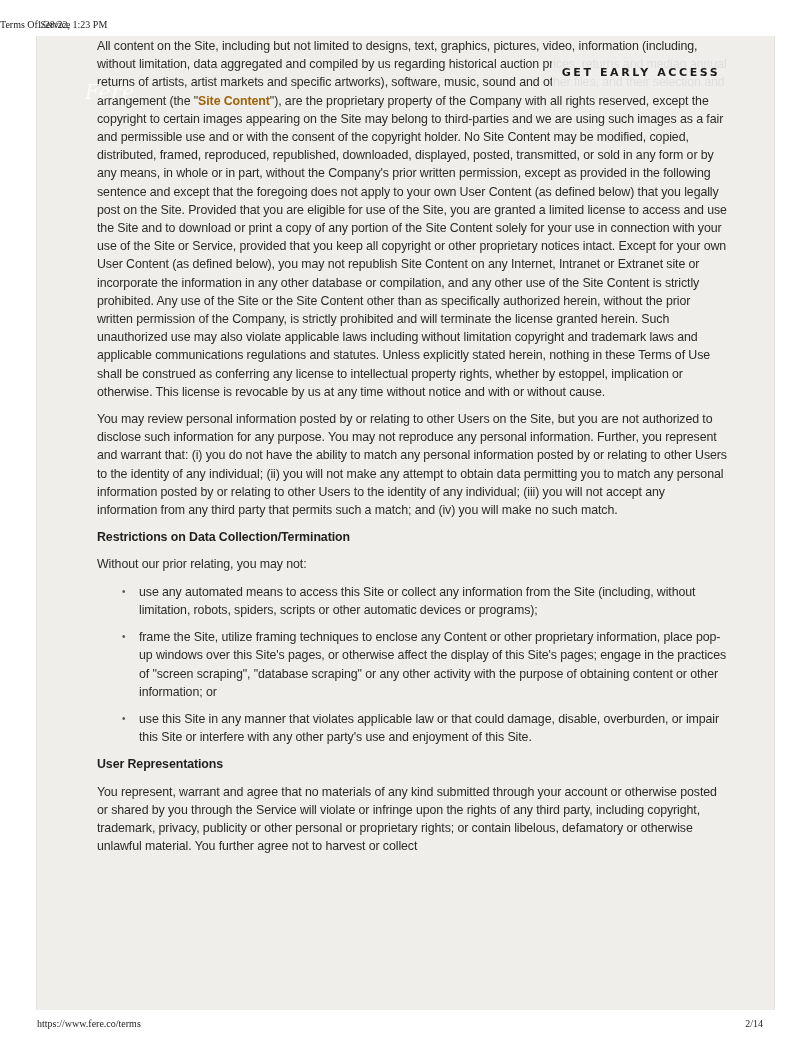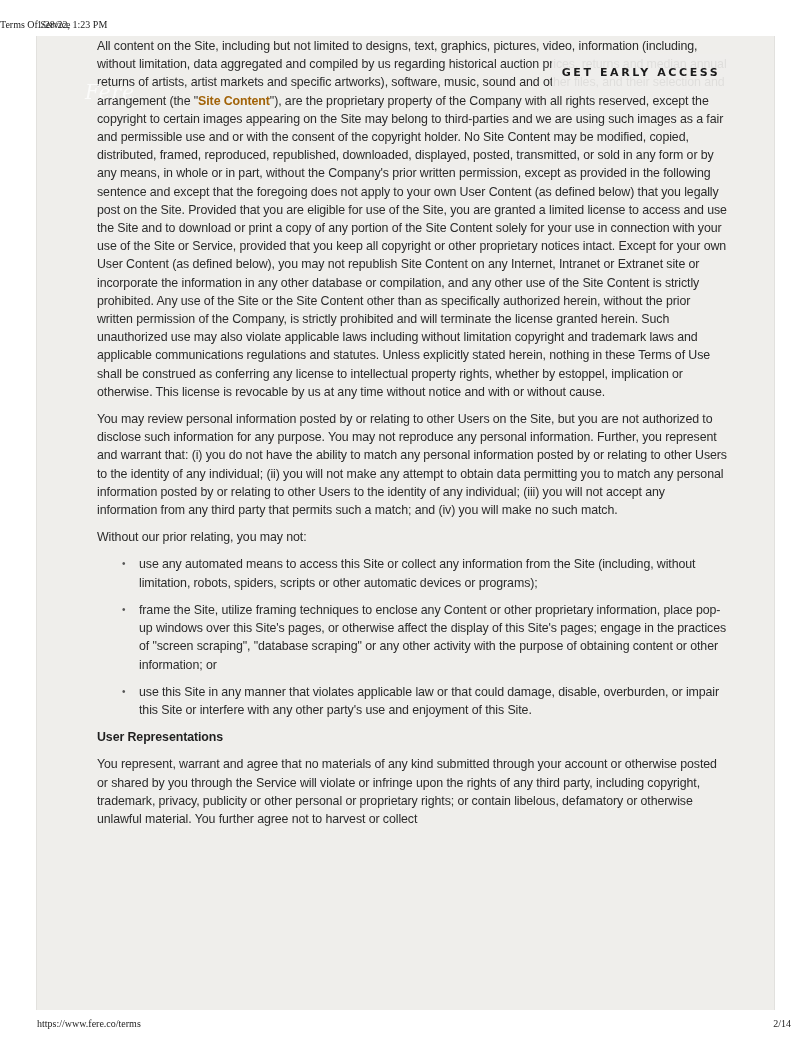--- a/index.html
+++ b/index.html
@@ -20,21 +20,21 @@
       width: 811px;
       font-family: "Liberation Serif", serif;
       font-size: 10px;
       color: #222;
     }
     .print-header { top: 19px; height: 14px; }
     .print-footer { top: 1018px; height: 14px; text-decoration: underline; }
     .ph-left { position: absolute; left: 37px; }
     .ph-center { position: absolute; left: 0; width: 705px; text-align: left; }
     .pf-left { position: absolute; left: 37px; }
-    .pf-right { position: absolute; right: 20px; text-align: center; }
+    .pf-right { position: absolute; right: 48px; text-align: center; }
 
     .page-panel {
       position: absolute;
       left: 36px;
       top: 36px;
       width: 737px;
       height: 974px;
       background: #efeeeb;
       border-left: 1px solid #e2e1de;
       border-right: 1px solid #e2e1de;
@@ -115,20 +115,21 @@
   <span class="ph-left">1/28/22, 1:23 PM</span>
   <span class="ph-center">Terms Of Service</span>
 </div>
 
 <div class="page-panel">
   <div class="content">
     <p><span>All content on the Site, including but not limited to designs, text, graphics, pictures, video, information (including, without limitation, data aggregated and compiled by us regarding historical auction prices, returns and median annual returns of artists, artist markets and specific artworks), software, music, sound and other files, and their selection and arrangement (the "</span><span class="bold">Site Content</span><span>"), are the proprietary property of the Company with all rights reserved, except the copyright to certain images appearing on the Site may belong to third-parties and we are using such images as a fair and permissible use and or with the consent of the copyright holder. No Site Content may be modified, copied, distributed, framed, reproduced, republished, downloaded, displayed, posted, transmitted, or sold in any form or by any means, in whole or in part, without the Company's prior written permission, except as provided in the following sentence and except that the foregoing does not apply to your own User Content (as defined below) that you legally post on the Site. Provided that you are eligible for use of the Site, you are granted a limited license to access and use the Site and to download or print a copy of any portion of the Site Content solely for your use in connection with your use of the Site or Service, provided that you keep all copyright or other proprietary notices intact. Except for your own User Content (as defined below), you may not republish Site Content on any Internet, Intranet or Extranet site or incorporate the information in any other database or compilation, and any other use of the Site Content is strictly prohibited. Any use of the Site or the Site Content other than as specifically authorized herein, without the prior written permission of the Company, is strictly prohibited and will terminate the license granted herein. Such unauthorized use may also violate applicable laws including without limitation copyright and trademark laws and applicable communications regulations and statutes. Unless explicitly stated herein, nothing in these Terms of Use shall be construed as conferring any license to intellectual property rights, whether by estoppel, implication or otherwise. This license is revocable by us at any time without notice and with or without cause.</span></p>
 
     <p>You may review personal information posted by or relating to other Users on the Site, but you are not authorized to disclose such information for any purpose. You may not reproduce any personal information. Further, you represent and warrant that: (i) you do not have the ability to match any personal information posted by or relating to other Users to the identity of any individual; (ii) you will not make any attempt to obtain data permitting you to match any personal information posted by or relating to other Users to the identity of any individual; (iii) you will not accept any information from any third party that permits such a match; and (iv) you will make no such match.</p>
 
+    <h4>Restrictions on Data Collection/Termination</h4>
 
     <p>Without our prior relating, you may not:</p>
 
     <ul>
       <li>
         <span class="bullet">•</span>
         <span>use any automated means to access this Site or collect any information from the Site (including, without limitation, robots, spiders, scripts or other automatic devices or programs);</span>
       </li>
       <li>
         <span class="bullet">•</span>

